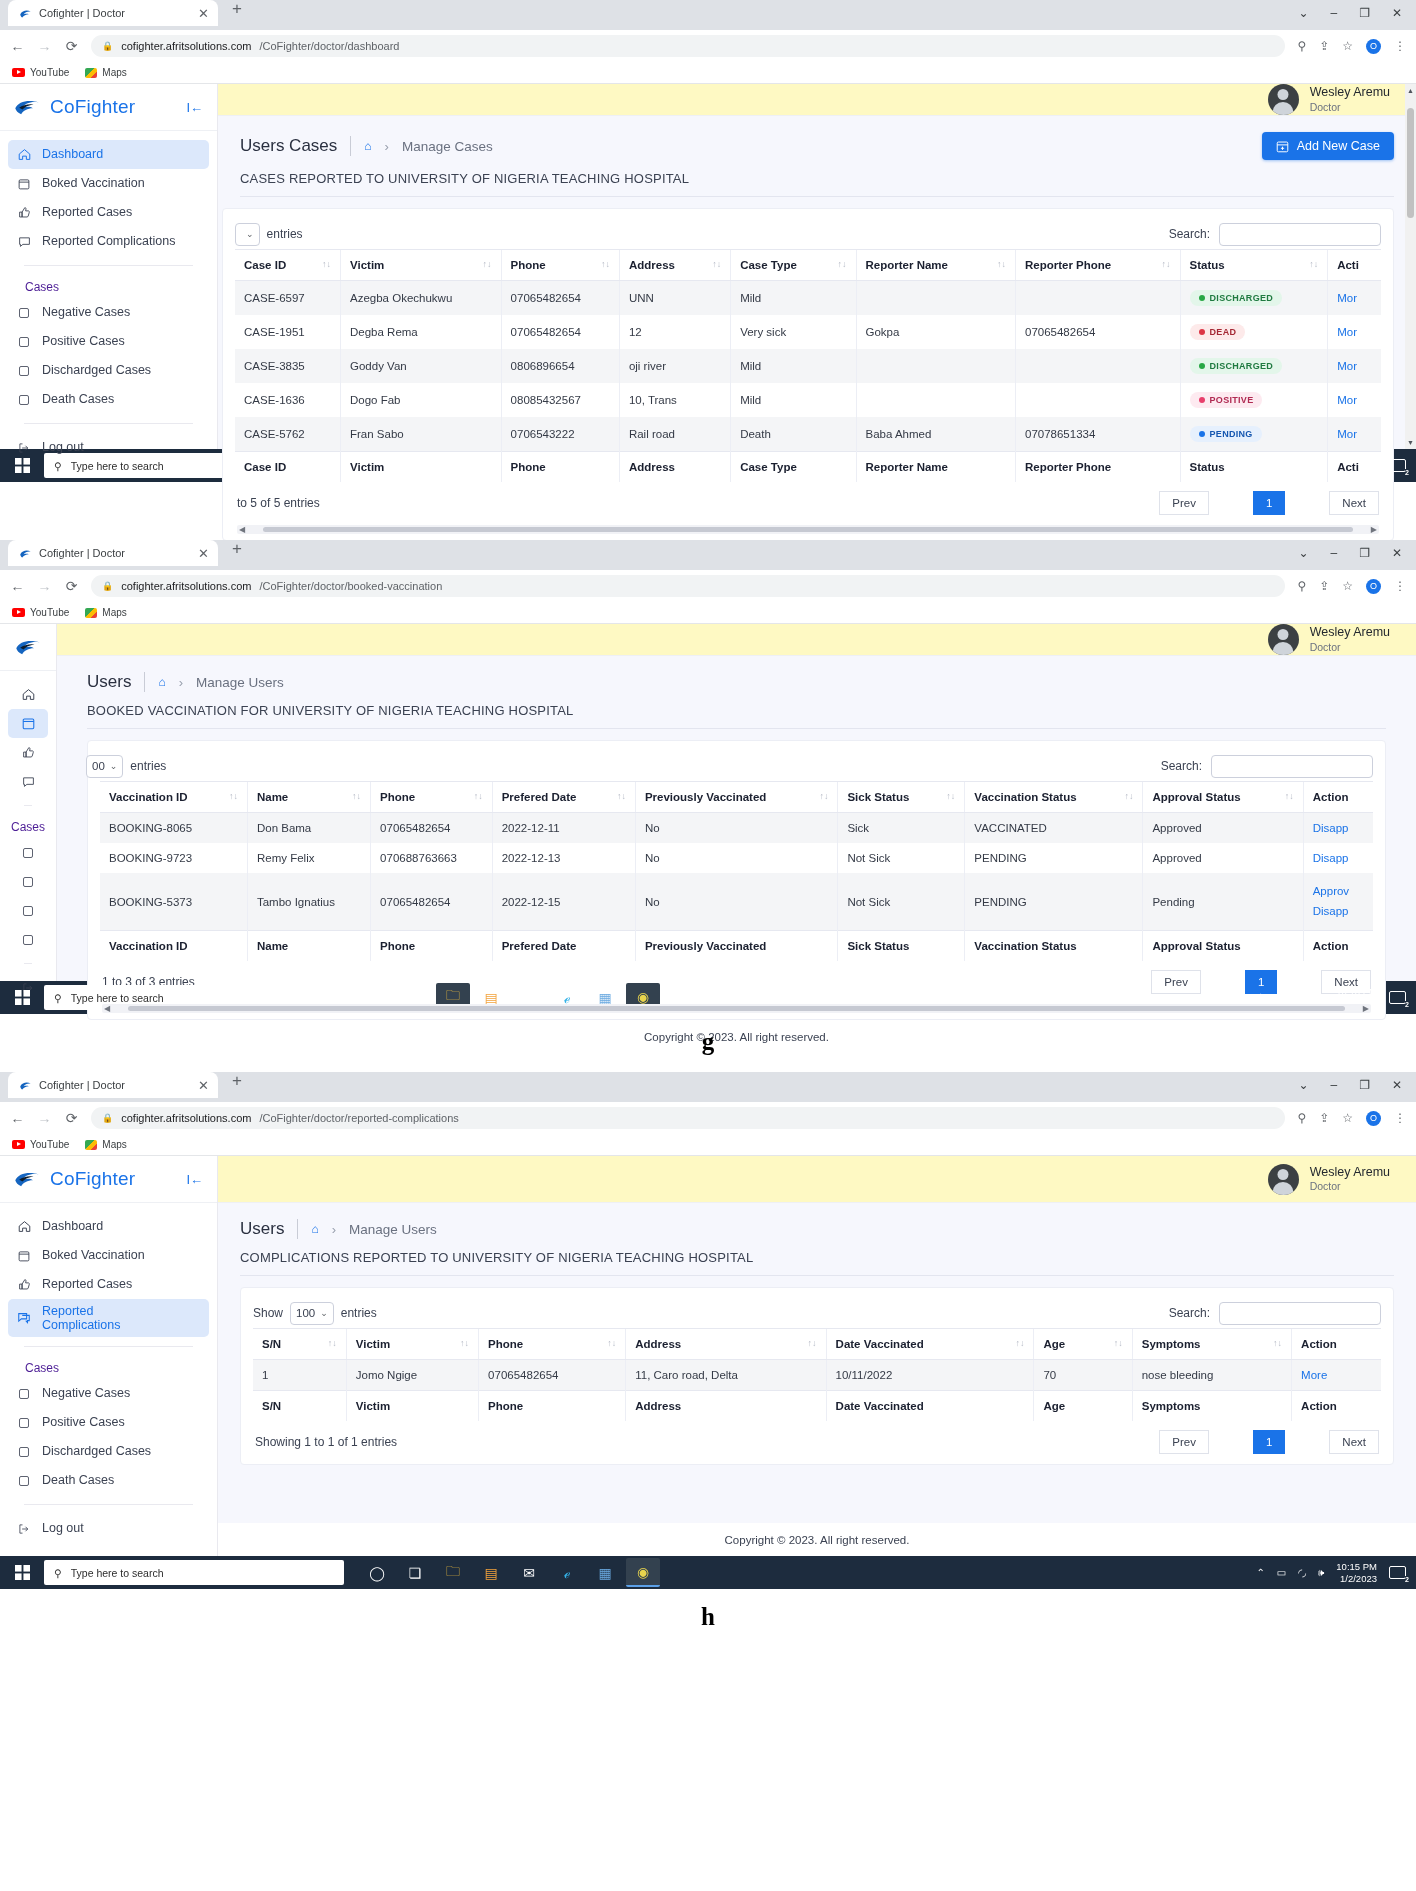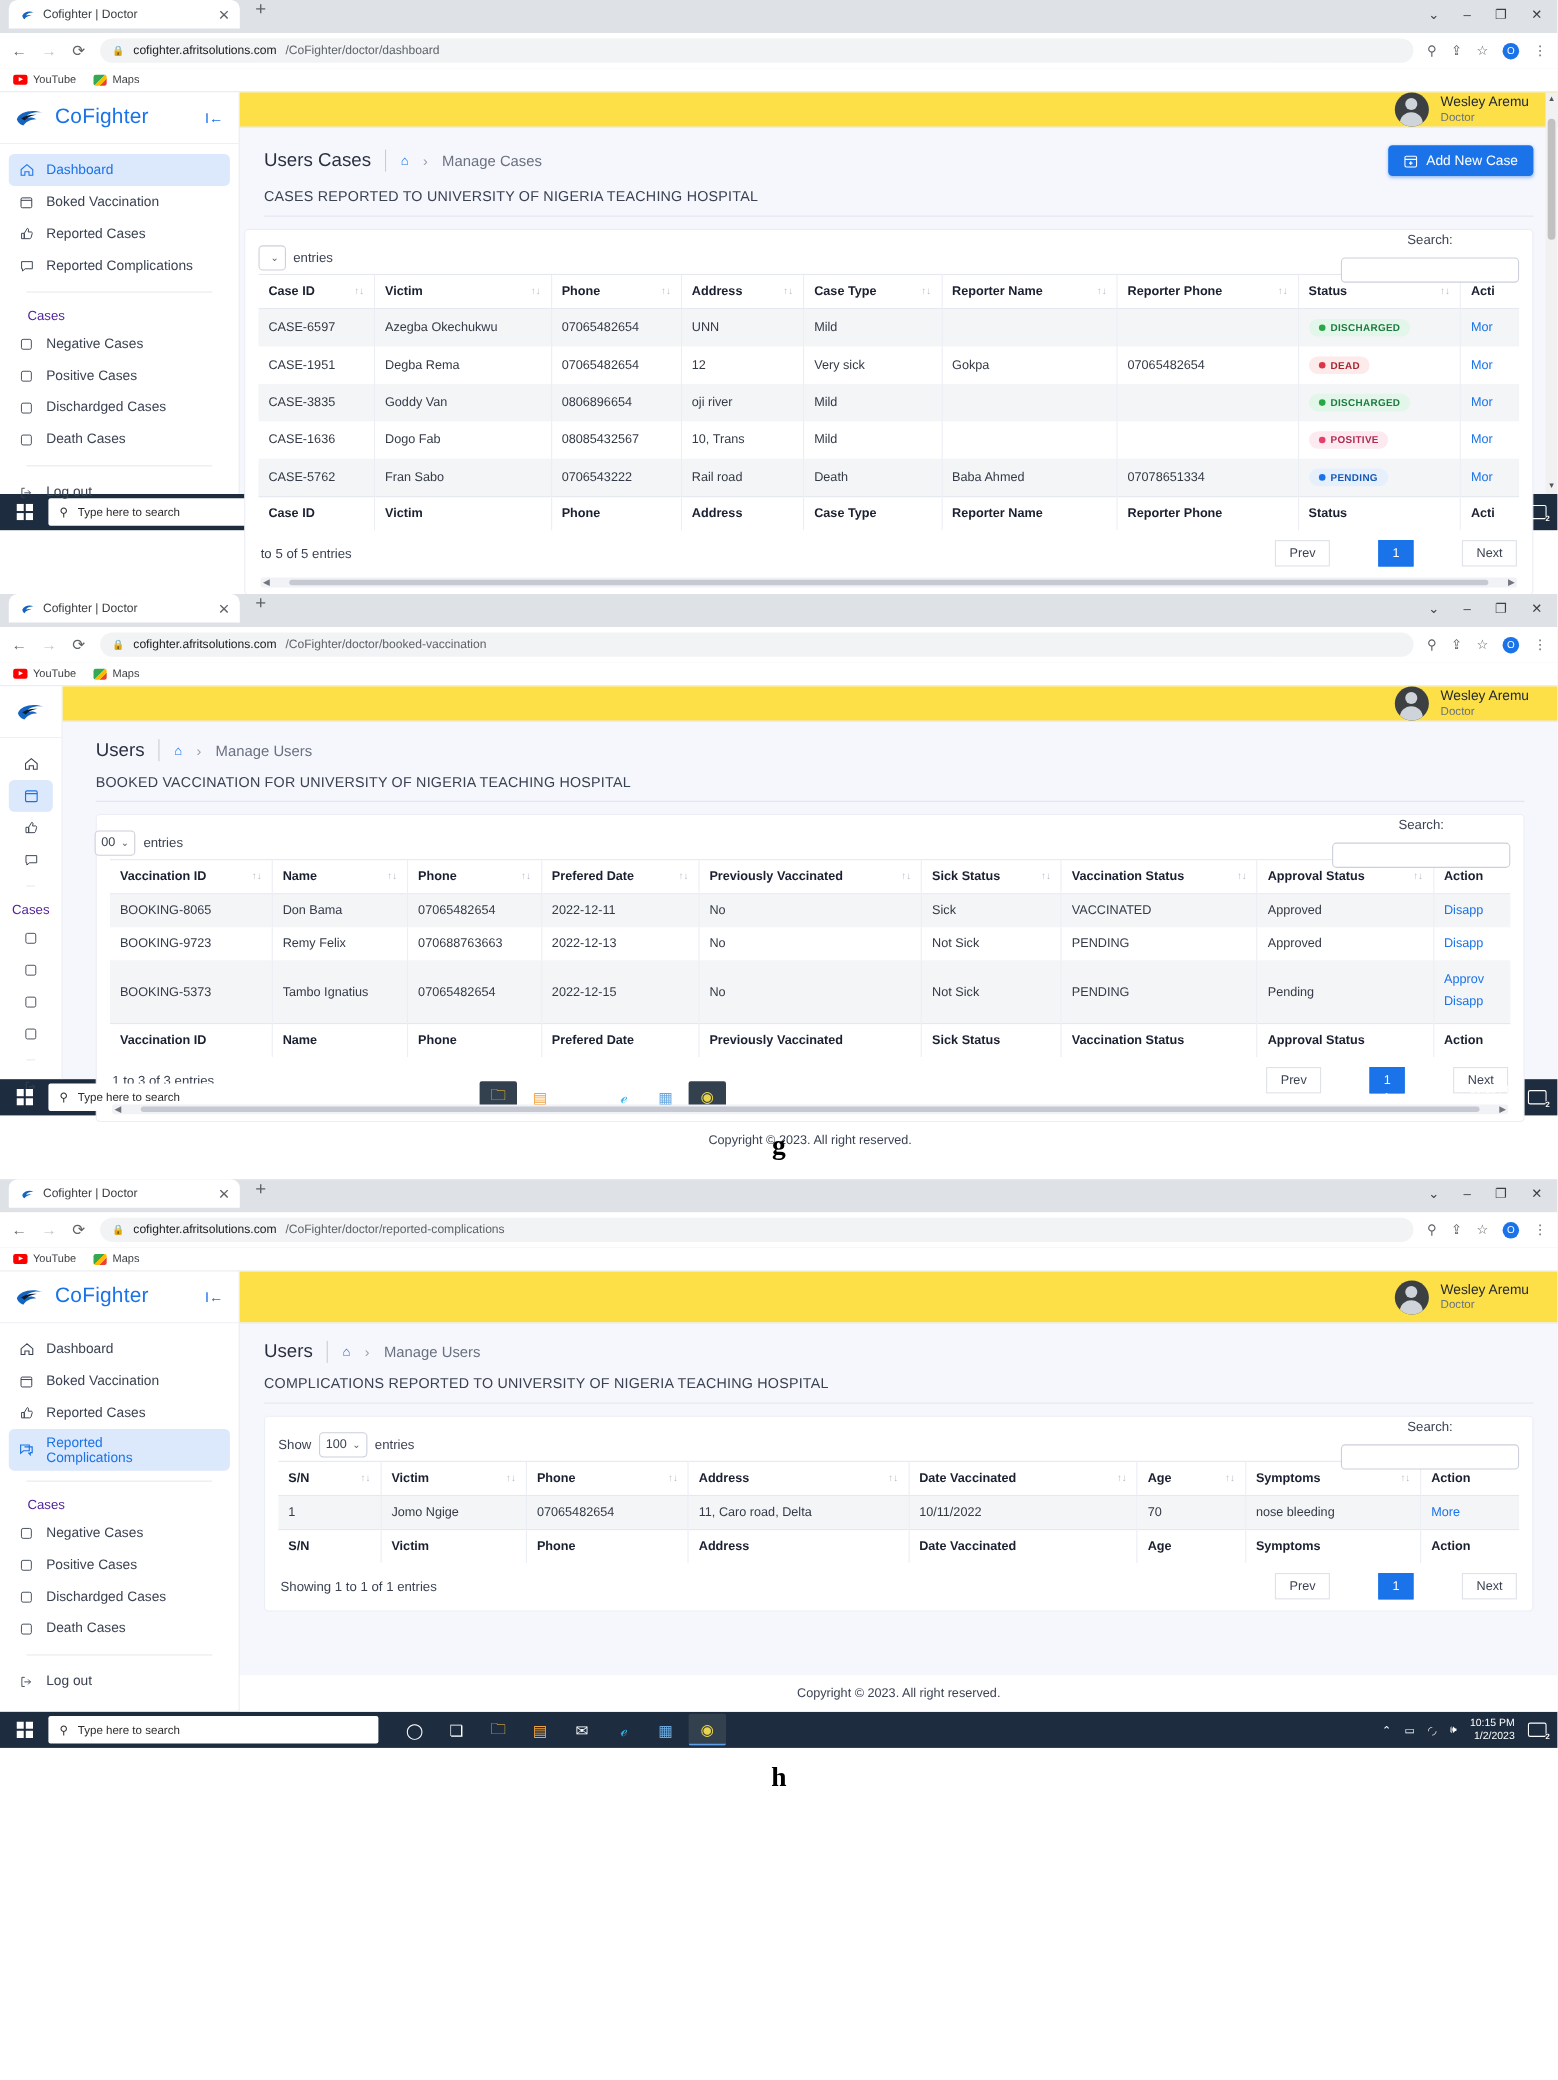--- a/index.html
+++ b/index.html
@@ -71,21 +71,21 @@
   .navitem.active { background: #dce8fb; color: #1a73e8; }
   .navitem .ic { width: 14px; height: 14px; flex: none; display: flex; align-items:center; justify-content:center; }
   .navitem .lbl { line-height: 1.15; }
   .navitem.tall { height: 38px; }
   .navdiv { height:1px; background:#e9e9ef; margin: 9px 16px; }
   .navcap { font-size: 12px; color:#4c1d95; padding: 5px 17px 4px; }
   .sidebar.mini .navitem { justify-content:center; padding:0; }
   .sidebar.mini .navitem.active { background:#dce8fb; }
 
   .content { flex: 1; min-width: 0; display: flex; flex-direction: column; background:#f6f7fd; }
-  .topbar { height: 47px; background:#fde047; display:flex; align-items:center; justify-content:flex-end;
+  .topbar { height: 47px; background:#fef9c3; display:flex; align-items:center; justify-content:flex-end;
             padding-right: 26px; gap: 11px; border-bottom:1px solid #eef0f4; }
   .topbar .pfp { width: 31px; height: 31px; border-radius: 50%; background:#3c4043; position:relative; overflow:hidden;}
   .topbar .pfp:before { content:""; position:absolute; left:50%; top:5px; transform:translateX(-50%);
       width:11px; height:11px; border-radius:50%; background:#cfd4da; }
   .topbar .pfp:after { content:""; position:absolute; left:50%; top:18px; transform:translateX(-50%);
       width:21px; height:15px; border-radius:11px 11px 0 0; background:#cfd4da; }
   .topbar .who { line-height:1.25; }
   .topbar .wname { font-size: 12.5px; color:#24292f; }
   .topbar .wrole { font-size: 10.5px; color:#6b7280; }
 
@@ -106,21 +106,21 @@
 
   .card { background:#fff; border:1px solid #eceef5; border-radius:4px; margin-top: 11px;
           padding: 10px 12px 6px; }
   .card-top { display:flex; align-items:center; height: 30px; }
   .show-wrap { display:flex; align-items:center; gap:7px; font-size:12px; color:#3b4252; }
   .select {
     border:1px solid #ccd0dc; border-radius:4px; height:23px; padding: 0 5px;
     display:flex; align-items:center; gap:5px; font-size:11.5px; color:#3b4252; background:#fff;
   }
   .select .cd { font-size: 9px; color:#5f6368; }
-  .search-wrap { margin-left:auto; display:flex; align-items:center; gap:9px; font-size:12px; color:#3b4252;flex-direction:column; }
+  .search-wrap { margin-left:auto; display:flex; align-items:center; gap:9px; font-size:12px; color:#3b4252; }
   .search-box { width: 162px; height:23px; border:1px solid #ccd0dc; border-radius:4px; background:#fff; }
 
   table { width: 100%; border-collapse: collapse; font-size: 11.5px; }
   thead th, tfoot th {
     text-align:left; font-weight:bold; color:#1b2030; padding: 9px 9px;
     border-top:1px solid #e6e8f0; border-bottom: 1px solid #e6e8f0;
     white-space:nowrap;
   }
   thead th { border-left: 1px solid #eceef5; }
   thead th:first-child, tfoot th:first-child { border-left:none; }

